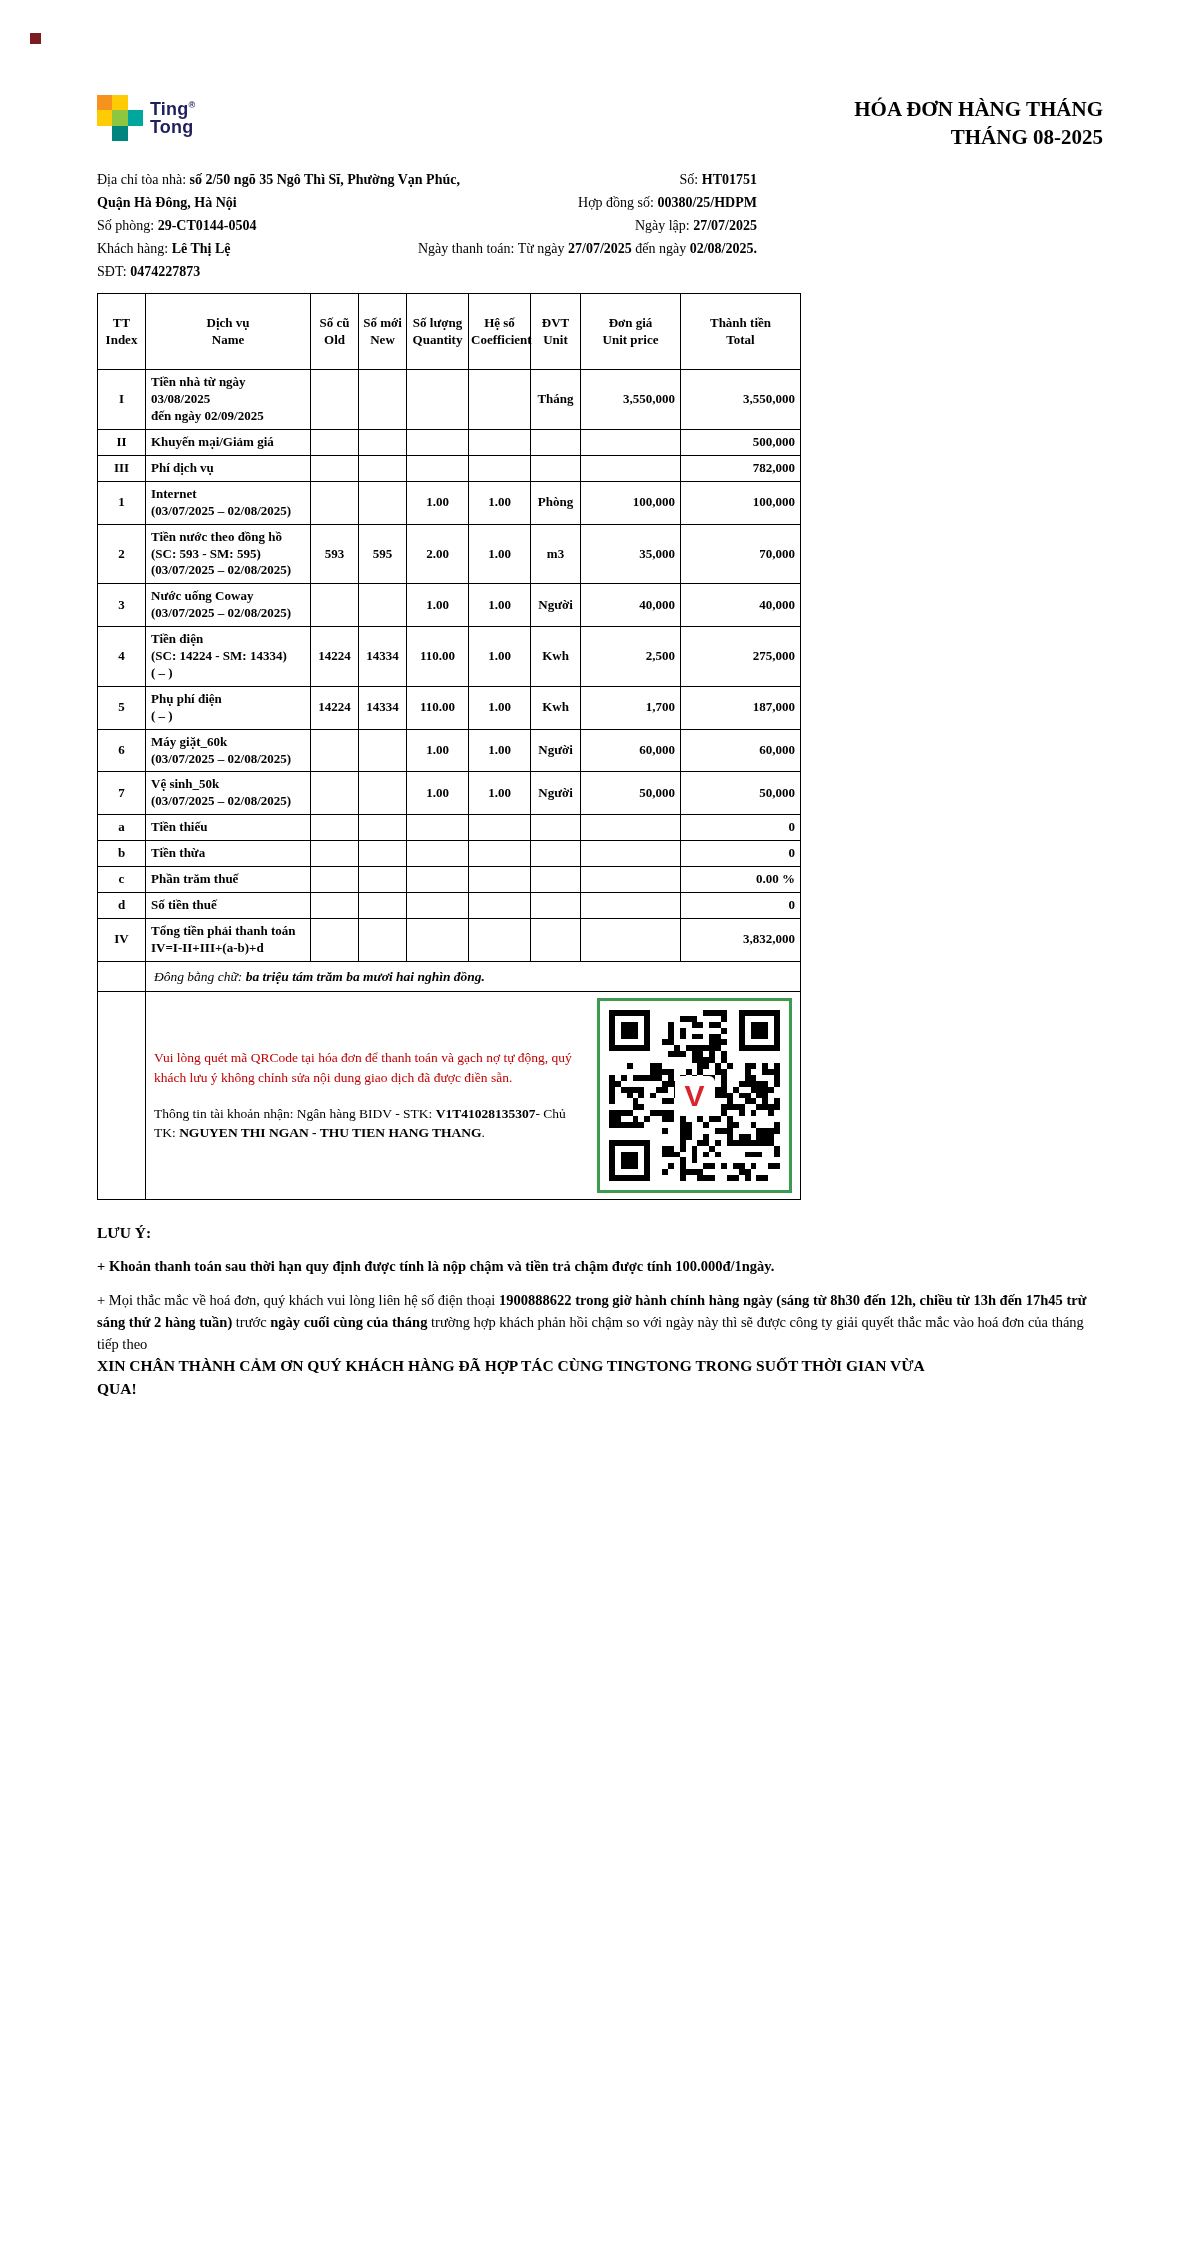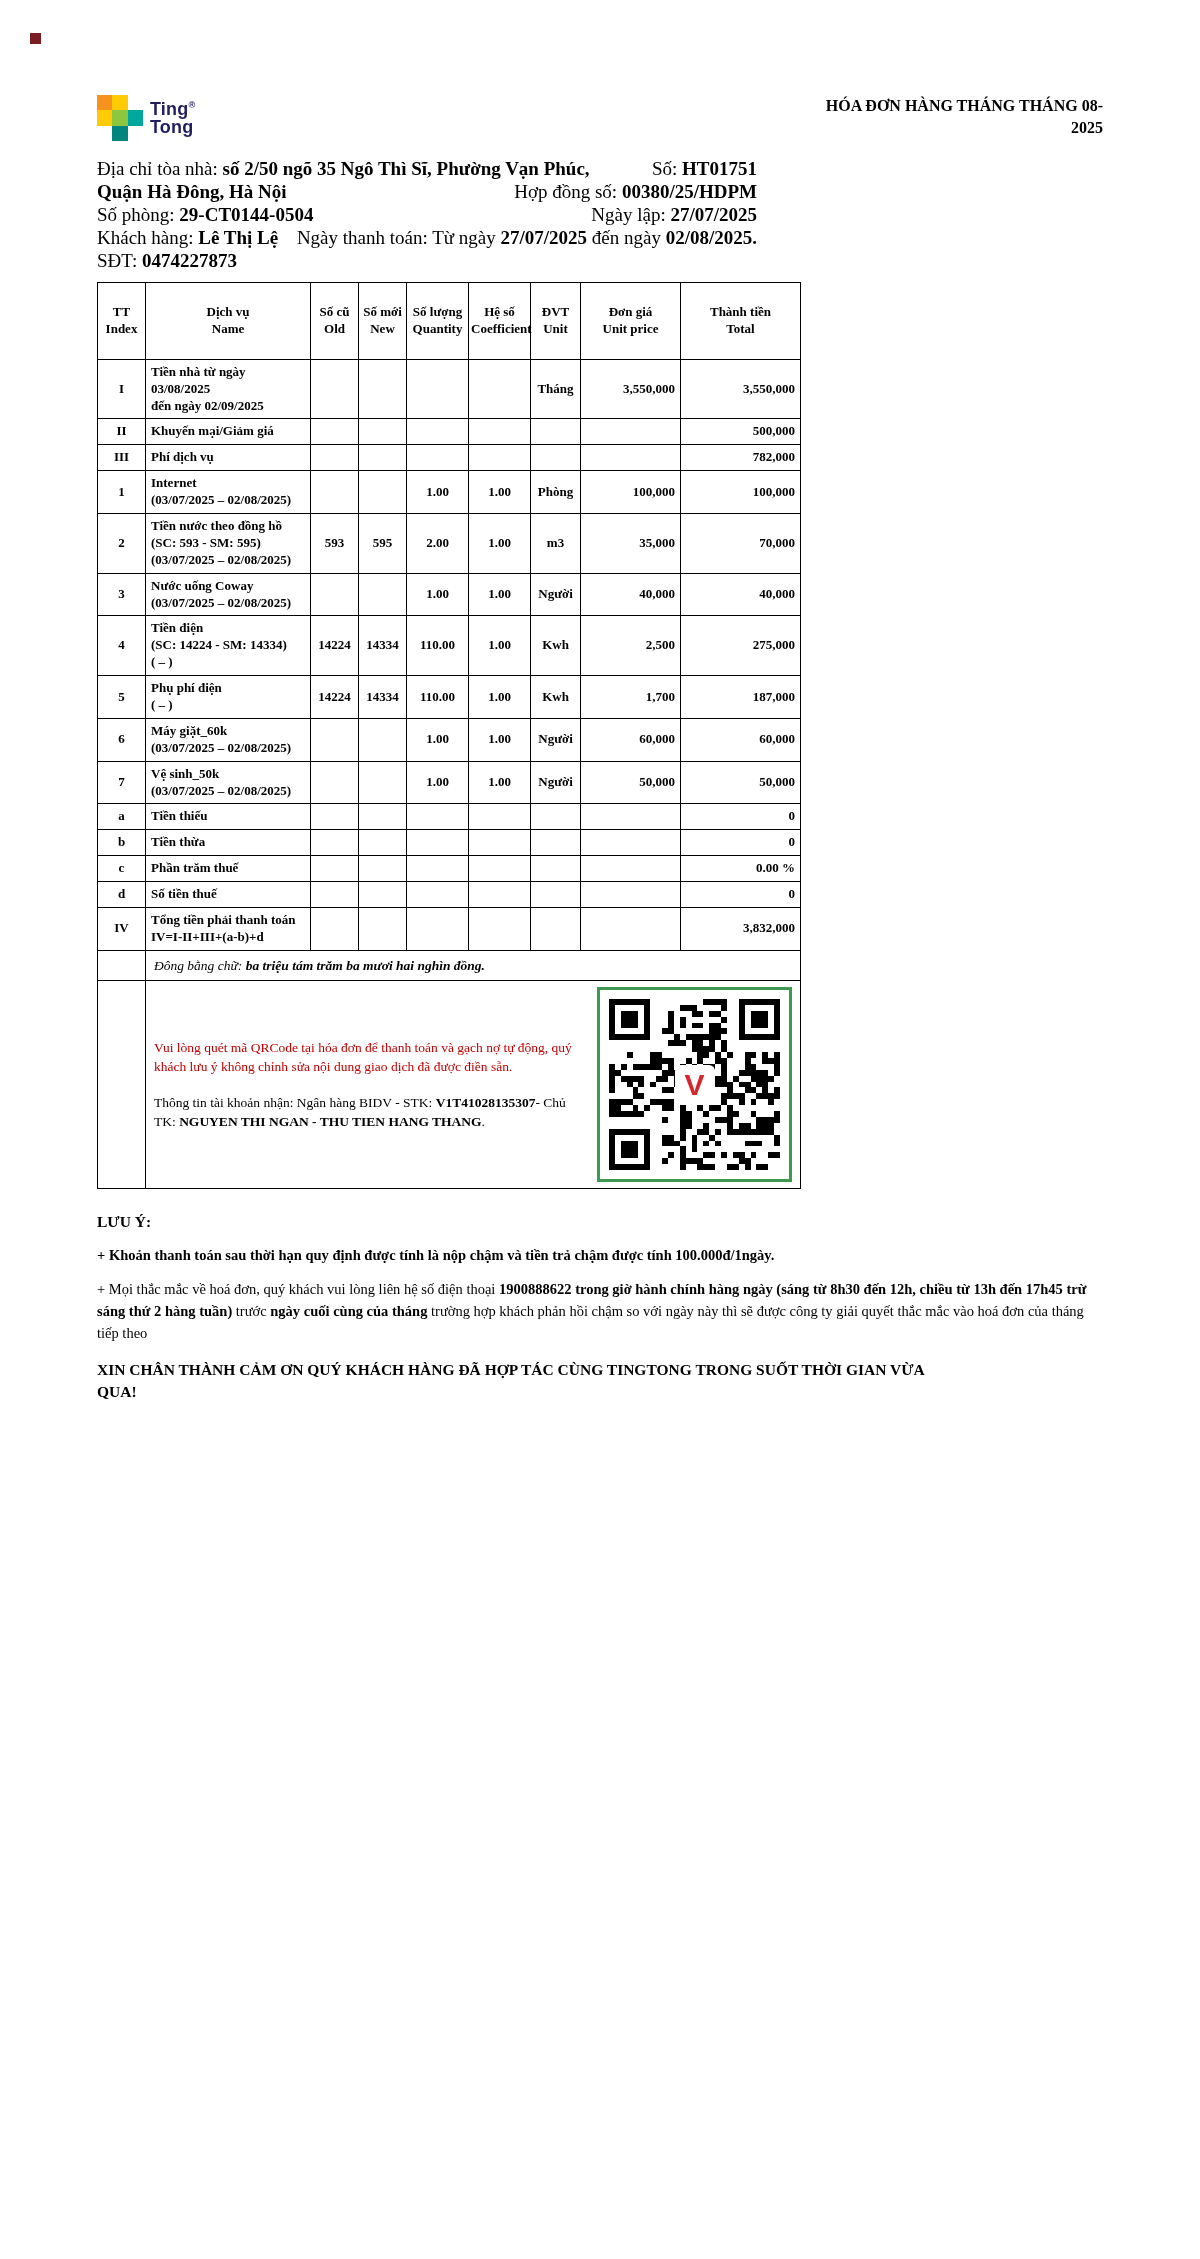--- a/index.html
+++ b/index.html
@@ -13,25 +13,25 @@
 
   
   .header { display:flex; justify-content:space-between; align-items:flex-start; }
   .logo { display:flex; align-items:center; gap:7px; }
   .logo-grid { width:46px; height:46px; display:grid;
     grid-template-columns:repeat(3,1fr); grid-template-rows:repeat(3,1fr); }
   .logo-grid span { width:100%; height:100%; }
   .logo-text { font-family:"Liberation Sans", sans-serif; font-weight:bold;
     color:#221f5e; font-size:18px; line-height:1.02; letter-spacing:.2px; }
   .logo-text .reg { font-size:9px; vertical-align:super; }
-  .invoice-title { width:300px; text-align:right; font-weight:bold; font-size:16px; line-height:1.35; }
+  .invoice-title { width:300px; text-align:right; font-weight:bold; font-size:21px; line-height:1.35; }
 
   
   .info { margin-top:16px; width:660px; }
-  .info-row { display:flex; justify-content:space-between; font-size:19px; line-height:23px; }
+  .info-row { display:flex; justify-content:space-between; font-size:14px; line-height:23px; }
   .info-row .left { text-align:left; }
   .info-row .right { text-align:right; flex:1; }
 
   
   table { border-collapse:collapse; width:703px; font-size:13px; margin-top:10px; table-layout:fixed; }
   th, td { border:1px solid #000; vertical-align:middle; }
   th { font-weight:bold; text-align:center; padding:21px 2px; white-space:pre-line; line-height:1.3; }
   td { padding:4px 5px; line-height:1.3; }
   td.c { text-align:center; font-weight:bold; }
   td.l { text-align:left; font-weight:bold; white-space:pre-line; }
@@ -47,21 +47,21 @@
   .qr-center-logo { position:absolute; left:50%; top:50%; transform:translate(-50%,-50%);
     width:40px; height:40px; background:#fff; border-radius:6px;
     display:flex; align-items:center; justify-content:center;
     color:#d7262c; font-family:"Liberation Sans", sans-serif; font-weight:bold; font-size:30px; }
 
   
   .notes { margin-top:24px; width:1006px; font-size:14.5px; }
   .notes-heading { font-weight:bold; font-size:15.5px; }
   .note-late { font-weight:bold; margin-top:14px; line-height:1.45; }
   .note-support { margin-top:13px; line-height:1.5; }
-  .note-closing { font-weight:bold; margin-top:14px; line-height:1.45; font-size:15.5px; max-width:840px; }
+  .note-closing { font-weight:bold; line-height:1.45; font-size:15.5px; max-width:840px; }
 </style>
 </head>
 <body>
 
 <div class="corner-mark"></div>
 
 <div class="page">
 
   <div class="header">
     <div class="logo">

